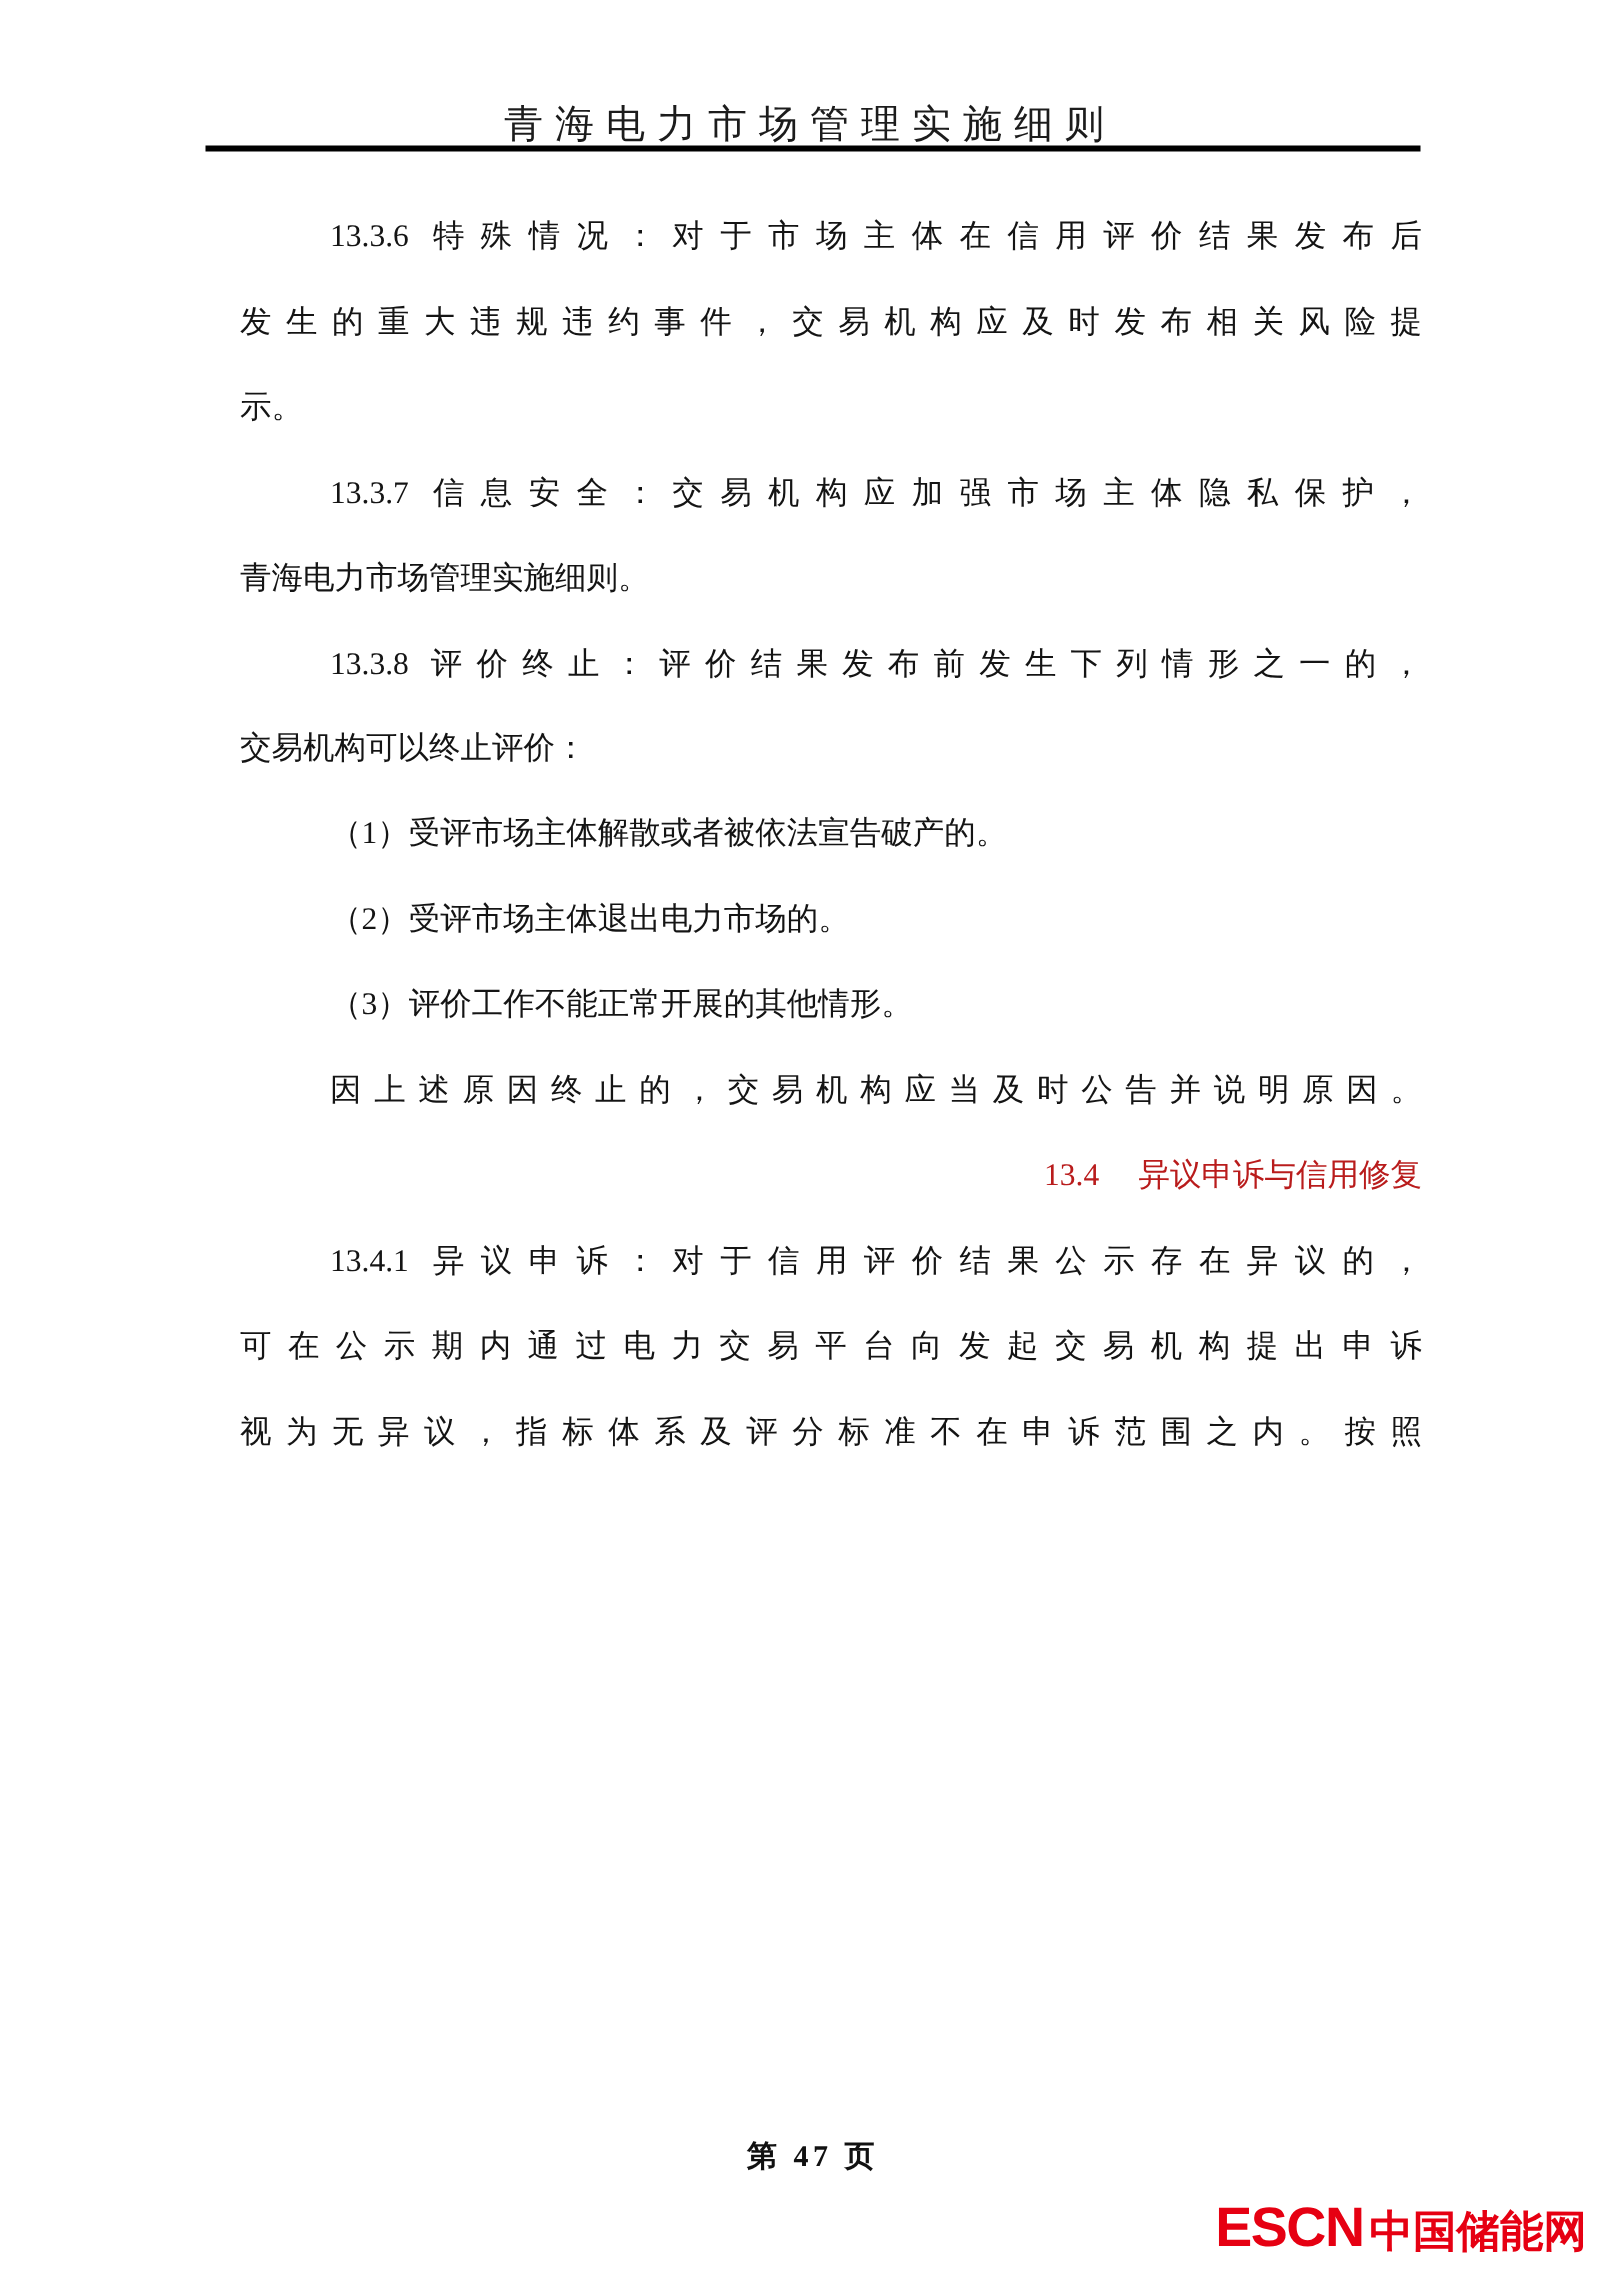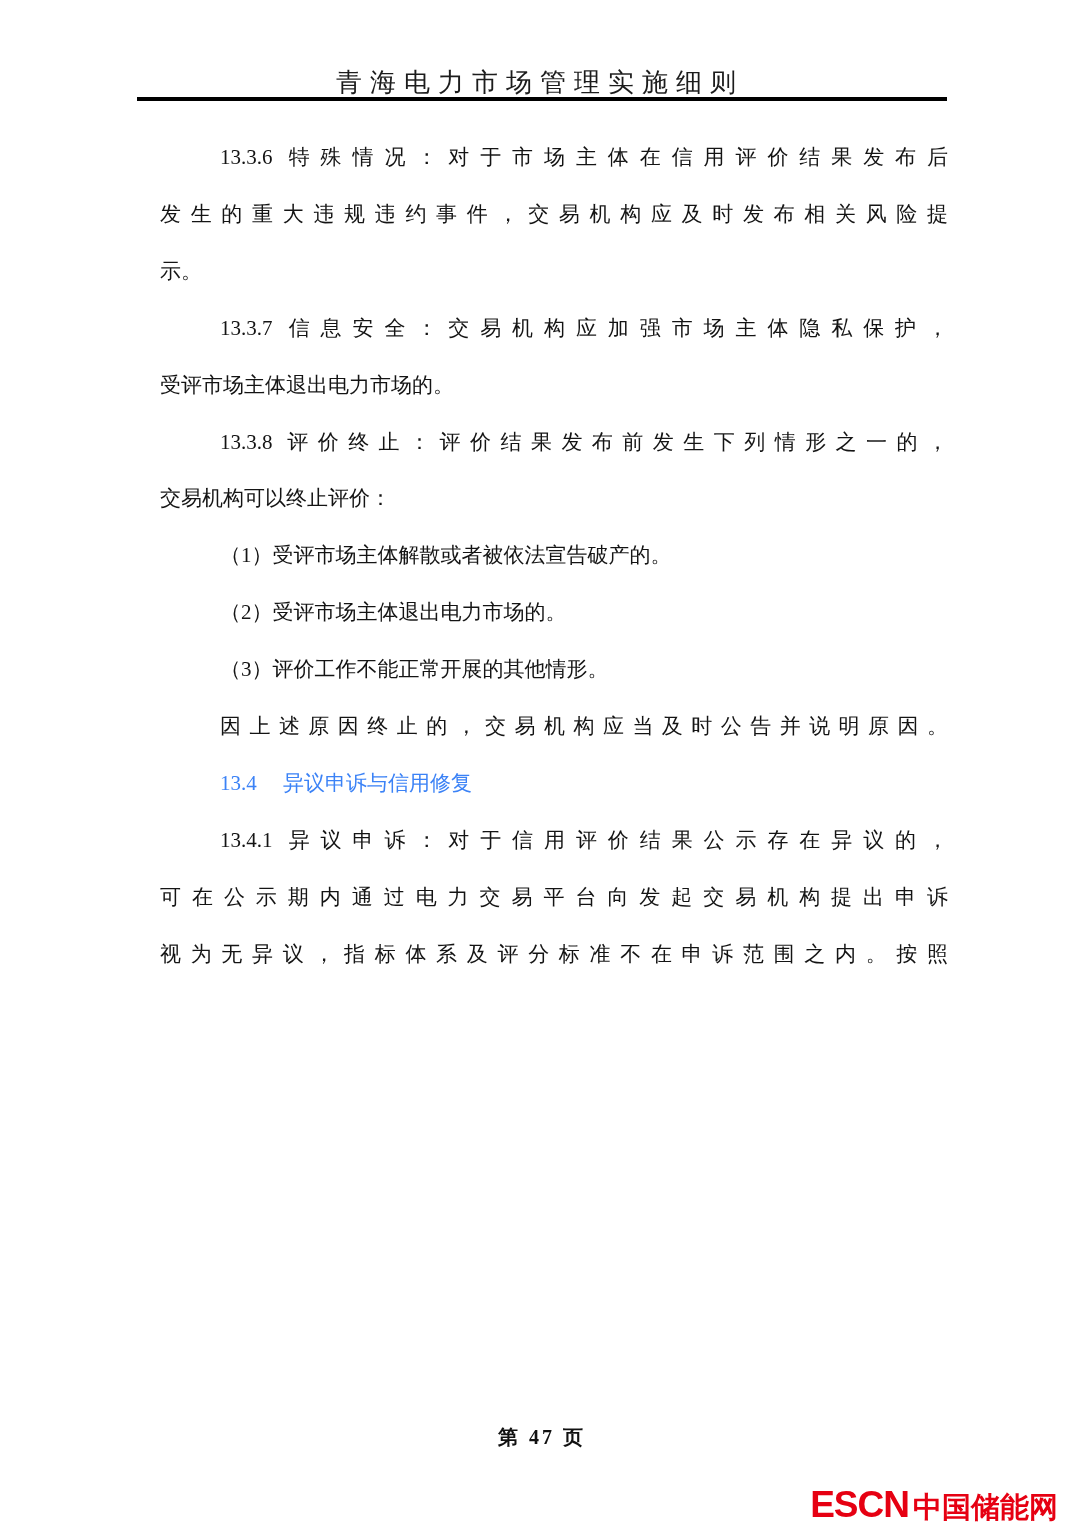--- a/index.html
+++ b/index.html
@@ -66,21 +66,21 @@
     width: 100%;
     text-align: center;
     font-size: 20px;
     font-weight: bold;
     letter-spacing: 3px;
     color: #111111;
   }
   .escn-logo {
     position: absolute;
     right: 22px;
-    bottom: 4px;
+    bottom: 24px;
     display: flex;
     align-items: baseline;
     white-space: nowrap;
     text-align: right;
   }
   .escn-logo .logo-latin {
     font-family: "Liberation Sans", "DejaVu Sans", sans-serif;
     font-weight: bold;
     font-size: 37px;
     letter-spacing: -1px;
@@ -102,28 +102,28 @@
 
   <div class="doc-header">青海电力市场管理实施细则</div>
 
   <div class="header-rule" style="background: rgb(0, 0, 0);"></div>
 
   <div class="text-body">
       <div class="line indent full" style="color: rgb(20, 20, 20);">13.3.6 特殊情况：对于市场主体在信用评价结果发布后</div>
       <div class="line full" style="color: rgb(20, 20, 20);">发生的重大违规违约事件，交易机构应及时发布相关风险提</div>
       <div class="line" style="color: rgb(20, 20, 20);">示。</div>
       <div class="line indent full" style="color: rgb(20, 20, 20);">13.3.7 信息安全：交易机构应加强市场主体隐私保护，</div>
-      <div class="line" style="color: rgb(20, 20, 20);">受评市场主体退出电力市场的。</div>
+      <div class="line" style="color: rgb(20, 20, 20);">青海电力市场管理实施细则。</div>
       <div class="line indent full" style="color: rgb(20, 20, 20);">13.3.8 评价终止：评价结果发布前发生下列情形之一的，</div>
       <div class="line" style="color: rgb(20, 20, 20);">交易机构可以终止评价：</div>
       <div class="line indent" style="color: rgb(20, 20, 20);">（1）受评市场主体解散或者被依法宣告破产的。</div>
       <div class="line indent" style="color: rgb(20, 20, 20);">（2）受评市场主体退出电力市场的。</div>
       <div class="line indent" style="color: rgb(20, 20, 20);">（3）评价工作不能正常开展的其他情形。</div>
       <div class="line indent full" style="color: rgb(20, 20, 20);">因上述原因终止的，交易机构应当及时公告并说明原因。</div>
-      <div class="line indent" style="color: #3b82f6;">13.4　 异议申诉与信用修复</div>
+      <div class="line indent" style="color: #b91c1c; text-align: right;">13.4　 异议申诉与信用修复</div>
       <div class="line indent full" style="color: rgb(20, 20, 20);">13.4.1 异议申诉：对于信用评价结果公示存在异议的，</div>
       <div class="line full" style="color: rgb(20, 20, 20);">可在公示期内通过电力交易平台向发起交易机构提出申诉</div>
       <div class="line full" style="color: rgb(20, 20, 20);">视为无异议，指标体系及评分标准不在申诉范围之内。按照</div>
     </div>
 
   <div class="page-number">第 47 页</div>
 
   <div class="escn-logo">
     <span class="logo-latin" style="color: rgb(230, 0, 18);">ESCN</span>
     <span class="logo-cjk" style="color: rgb(230, 0, 18);">中国储能网</span>

